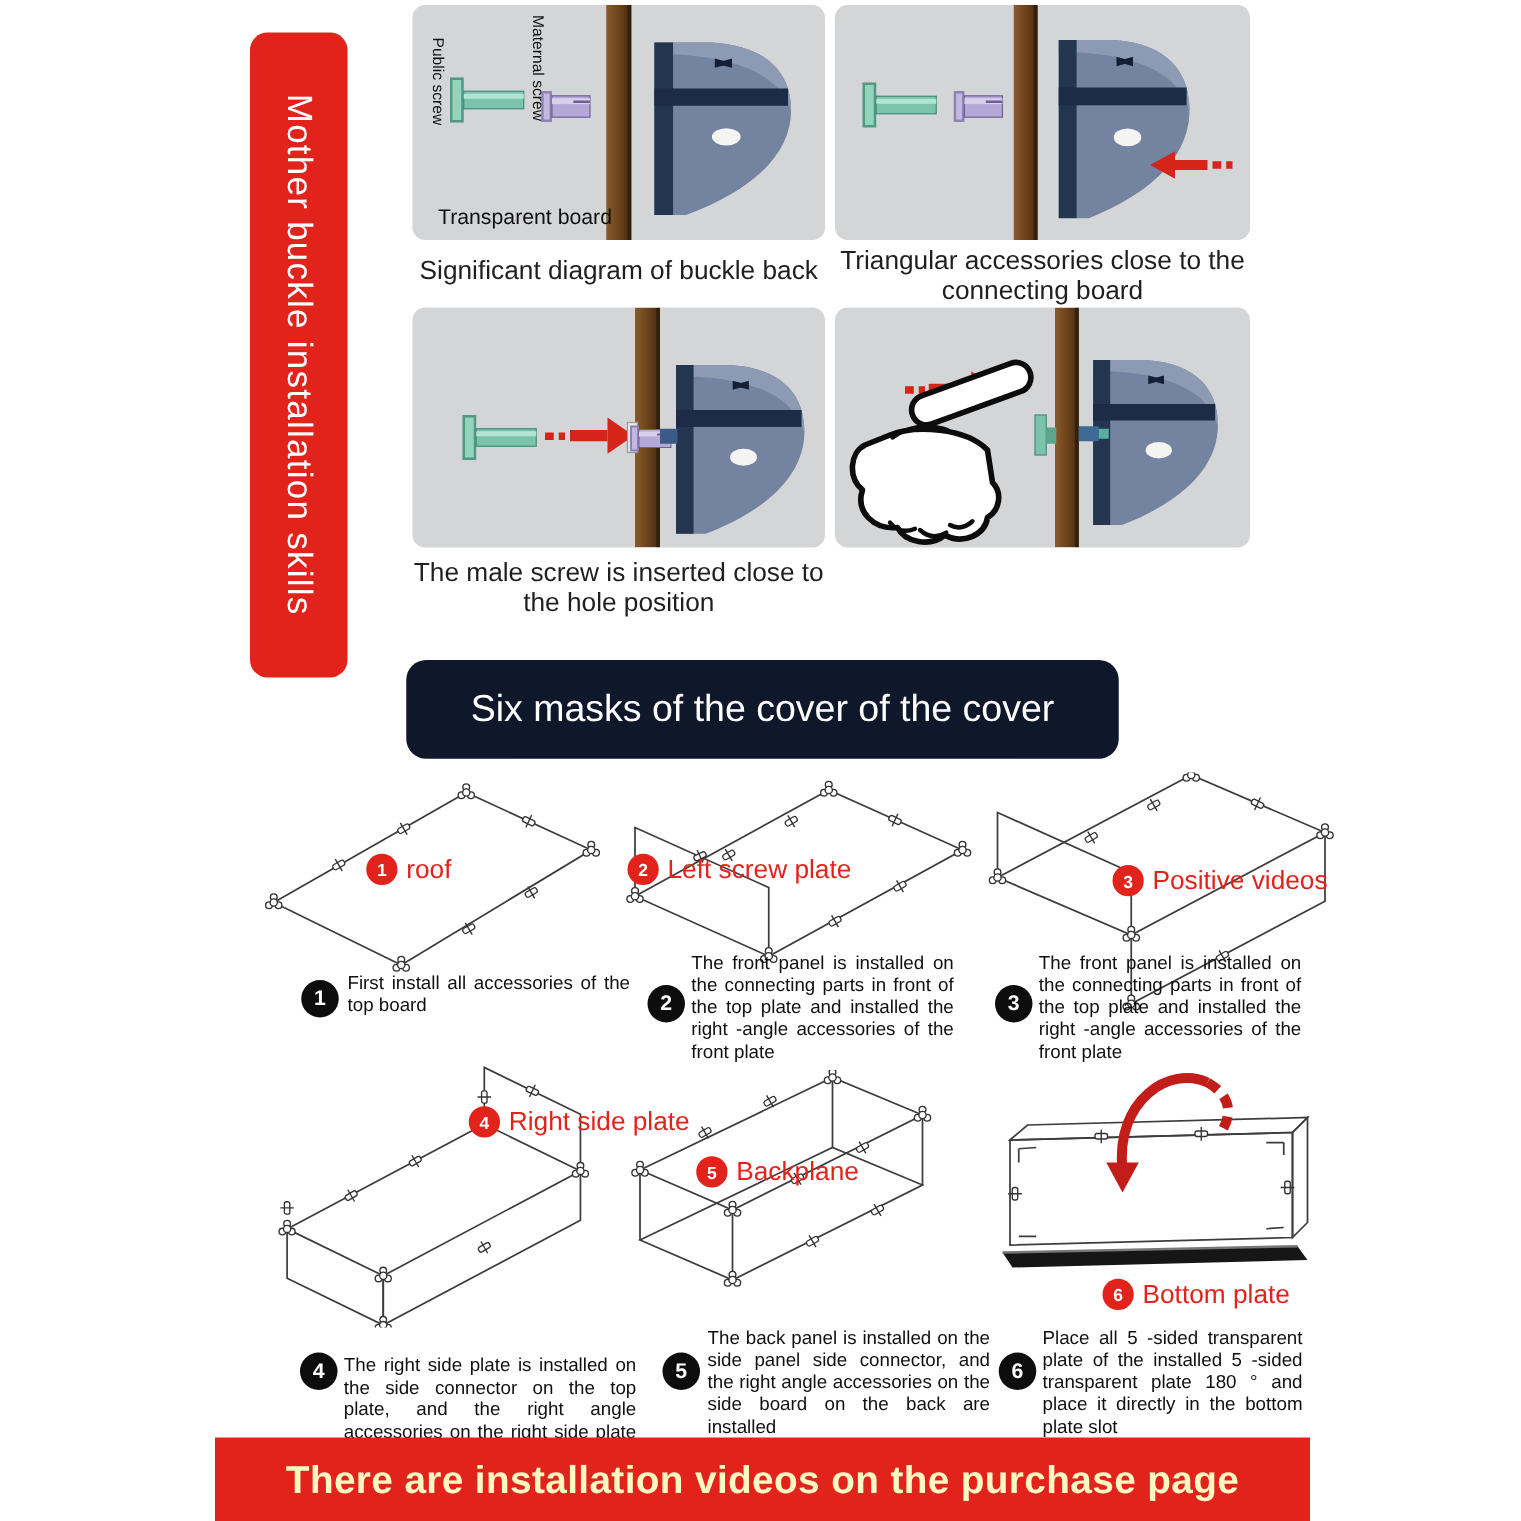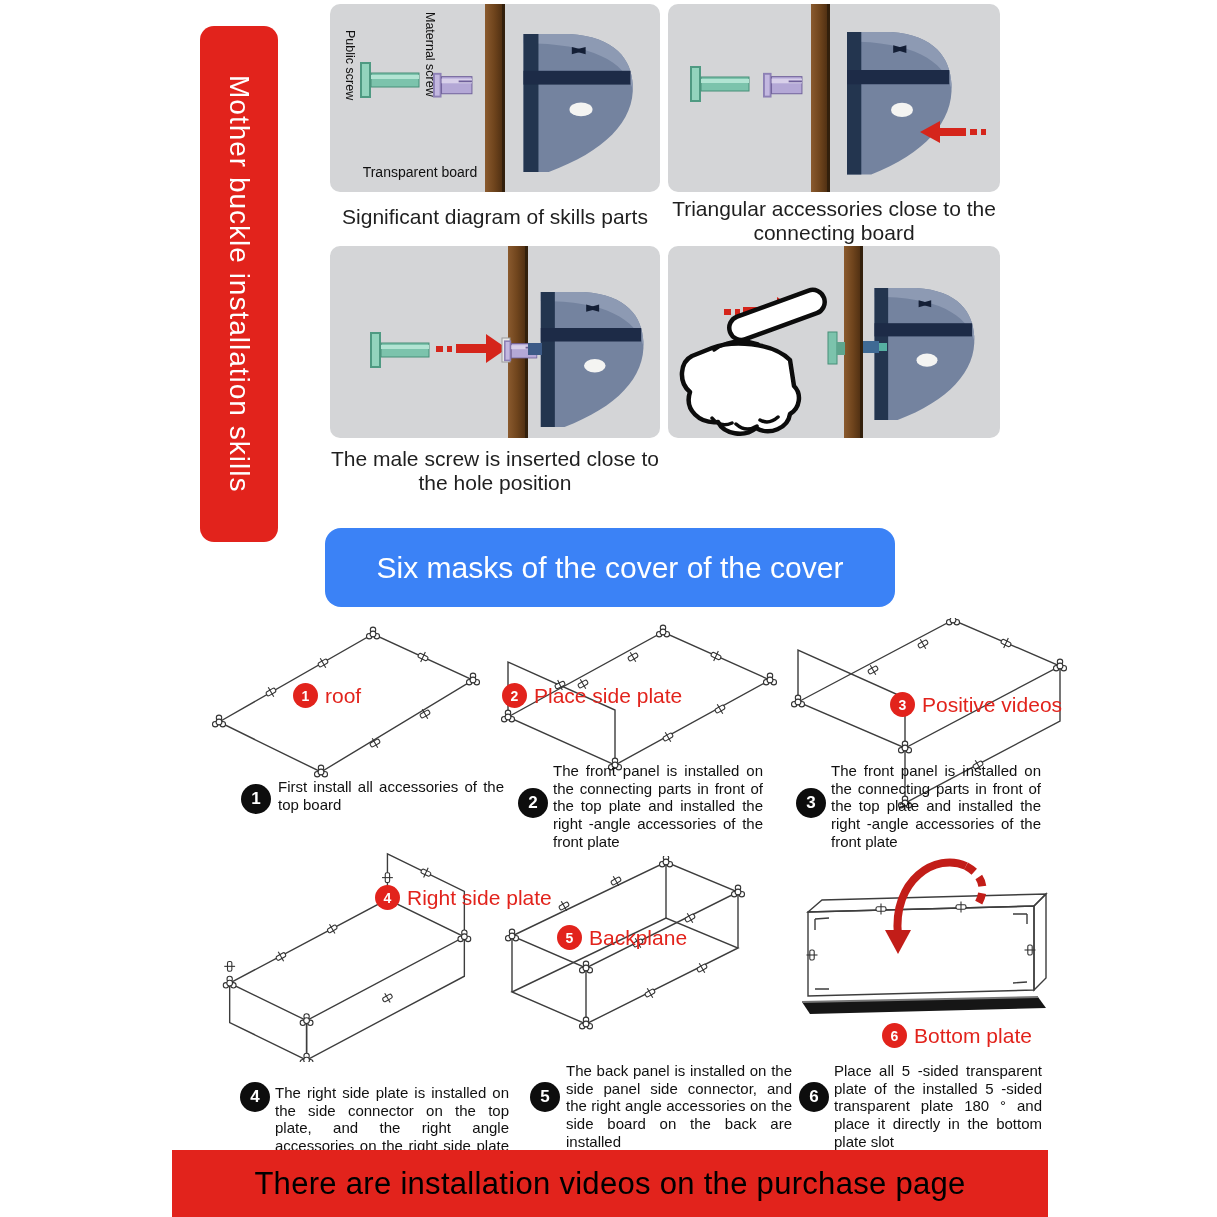--- a/index.html
+++ b/index.html
@@ -18,38 +18,38 @@
   .p3{left:330px;top:246px;width:330px;height:192px;}
   .p4{left:668px;top:246px;width:332px;height:192px;}
   .panel svg{display:block;width:100%;height:100%;}
   .caption{font-size:21px;line-height:1.12;font-weight:500;color:#1f1f1f;text-align:center;}
   .c1{left:330px;top:205px;width:330px;}
   .c2{left:664px;top:197px;width:340px;}
   .c3{left:330px;top:447px;width:330px;}
   .c4{left:656px;top:447px;width:352px;}
   
   .vlabel{writing-mode:vertical-rl;text-orientation:mixed;font-size:12.5px;font-weight:500;color:#101010;}
-  .hlabel{font-size:14px;font-weight:500;color:#101010;text-align:center;}
-  
-  .sixbanner{left:325px;top:528px;width:570px;height:79px;background:#3b82f6;border-radius:16px;
+  .hlabel{font-size:17px;font-weight:500;color:#101010;text-align:center;}
+  
+  .sixbanner{left:325px;top:528px;width:570px;height:79px;background:#0f172a;border-radius:16px;
              display:flex;align-items:center;justify-content:center;}
   .sixbanner span{color:#fff;font-size:30px;font-weight:500;}
   
   .steplabel{display:inline-flex;align-items:center;gap:7px;white-space:nowrap;}
   .steplabel .rnum{width:25px;height:25px;border-radius:50%;background:#e2231c;color:#fff;
                    display:flex;align-items:center;justify-content:center;font-size:14px;font-weight:bold;}
   .steplabel .rtxt{color:#e2231c;font-size:21px;font-weight:500;}
   
   .bnum{width:30px;height:30px;border-radius:50%;background:#0d0d0d;color:#fff;
         display:flex;align-items:center;justify-content:center;font-size:17px;font-weight:bold;}
   .stext{font-size:15px;line-height:1.18;text-align:justify;color:#101010;}
   
   .bottombanner{left:172px;top:1150px;width:876px;height:67px;background:#e2231c;
                 display:flex;align-items:center;justify-content:center;}
-  .bottombanner span{color:#000000;font-size:31px;font-weight:normal;letter-spacing:.3px;}
+  .bottombanner span{color:#fef9c3;font-size:31px;font-weight:bold;letter-spacing:.3px;}
   .wire{fill:none;stroke:#3d3d3d;stroke-width:1.4px;}
 </style>
 </head>
 <body>
 
 <div class="canvas">
 
   <svg width="0" height="0" style="position:absolute">
     <defs>
       <linearGradient id="wood" x1="0" y1="0" x2="1" y2="0">
@@ -161,21 +161,21 @@
       <rect x="211" y="97" width="8" height="8" fill="#56b0a2"></rect>
       <g transform="translate(10,66)" stroke="#0c0c0c" fill="#fff" stroke-linejoin="round" stroke-linecap="round">
         <rect x="52" y="8" width="100" height="24" rx="12" transform="rotate(-20 52 20)" stroke-width="4.5"></rect>
         <path d="M14,44 C2,50 0,70 12,80 C6,98 22,112 40,110 C46,122 66,126 78,116 C92,124 110,116 112,102 C122,96 124,82 116,74 L112,48 C94,30 54,28 34,36 Z" stroke-width="4.5"></path>
         <path d="M34,106 q8,10 20,5 M58,112 q10,9 21,2 M82,108 q9,5 18,-3" fill="none" stroke-width="3.5"></path>
         <path d="M36,38 q20,-14 44,-6" fill="none" stroke-width="3.5"></path>
       </g>
     </svg>
   </div>
 
-  <div class="abs caption c1">Significant diagram of skills parts</div>
+  <div class="abs caption c1">Significant diagram of buckle back</div>
   <div class="abs caption c2">Triangular accessories close to the connecting board</div>
   <div class="abs caption c3">The male screw is inserted close to the hole position</div>
 
   <div class="abs sixbanner">
     <span>Six masks of the cover of the cover</span>
   </div>
 
   <svg class="abs" style="left:205px;top:622px;" width="280" height="160" viewBox="0 0 280 160">
     <polygon class="wire" points="14,100 168,12 268,58 116,150"></polygon>
     <use href="#clip" transform="translate(66,70) rotate(60)"></use>
@@ -272,21 +272,21 @@
     <polygon points="14,152 250,147 258,158 22,164" fill="#161616"></polygon>
     <line x1="14" y1="152" x2="250" y2="147" stroke="#777" stroke-width="2"></line>
   </svg>
 
   <div class="abs steplabel" style="left:293px;top:683px;">
     <span class="rnum">1</span>
     <span class="rtxt">roof</span>
   </div>
   <div class="abs steplabel" style="left:502px;top:683px;">
     <span class="rnum">2</span>
-    <span class="rtxt">Place side plate</span>
+    <span class="rtxt">Left screw plate</span>
   </div>
   <div class="abs steplabel" style="left:890px;top:692px;">
     <span class="rnum">3</span>
     <span class="rtxt">Positive videos</span>
   </div>
   <div class="abs steplabel" style="left:375px;top:885px;">
     <span class="rnum">4</span>
     <span class="rtxt">Right side plate</span>
   </div>
   <div class="abs steplabel" style="left:557px;top:925px;">

